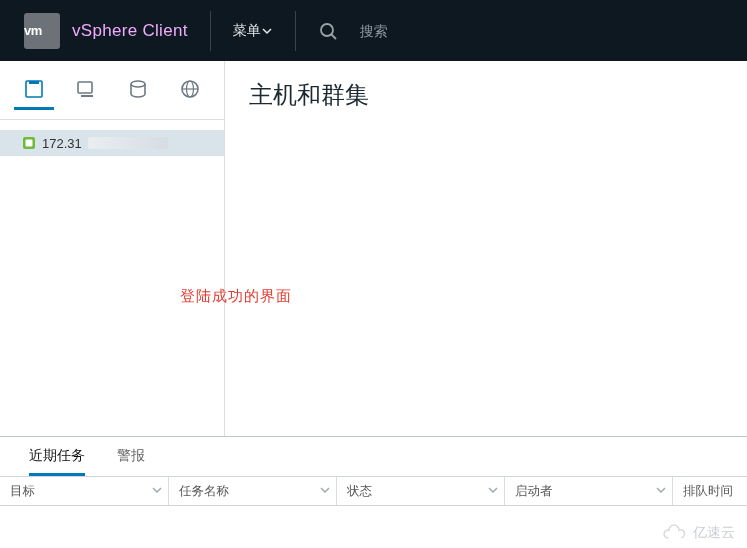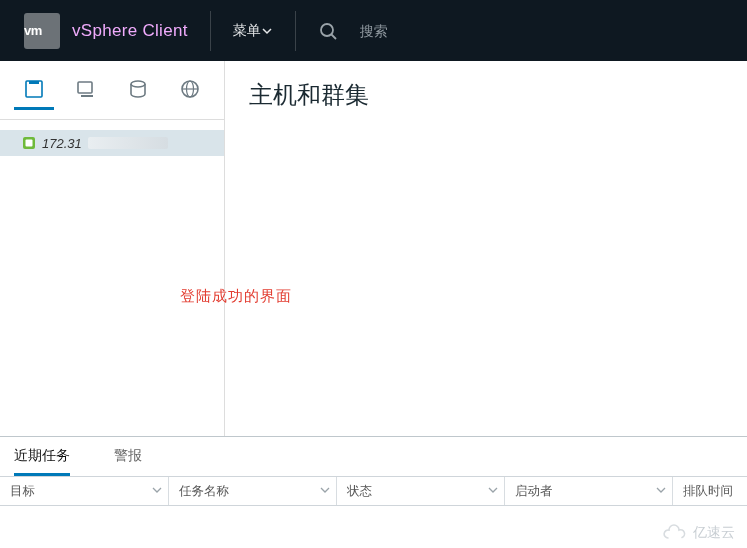--- a/index.html
+++ b/index.html
@@ -12,38 +12,38 @@
   .brand { margin-left: 12px; font-size: 17px; letter-spacing: 0.3px; color: #f0abfc; font-weight:300; }
   .vdiv { width:1px; height:40px; background:#3a4249; margin: 0 22px; }
   .menu-link { display:flex; align-items:center; color:#e6e8ea; font-size:14px; cursor:pointer; }
   .search-wrap { display:flex; align-items:center; gap:22px; color:#bfc7cc; }
   .search-wrap input { background:transparent; border:none; color:#bfc7cc; font-size:14px; outline:none; width:120px; }
   .search-wrap input::placeholder { color:#8e979e; }
   .icon { display:inline-flex; }
 
   
   .body { display:flex; height: calc(548px - 61px - 112px);  }
-  .sidebar { width: 225px; border-right:1px solid #ddd; background:#fff; display:flex; flex-direction:column;font-style:italic; }
+  .sidebar { width: 225px; border-right:1px solid #ddd; background:#fff; display:flex; flex-direction:column; }
   .nav-tabs { height:59px; display:flex; align-items:center; justify-content:space-around; border-bottom:1px solid #ddd; padding:0 8px; }
   .nav-tabs .tab { width:40px; height:40px; display:flex; align-items:center; justify-content:center; cursor:pointer; border-bottom:3px solid transparent; }
   .nav-tabs .tab.active { border-bottom:3px solid #0079b8; }
   .tree { padding-top:10px; }
   .tree-item { height:26px; display:flex; align-items:center; gap:6px; padding-left:22px; background:#d9e4ea; cursor:pointer; font-size:13px; color:#333; }
   .tree-item .host-icon { width:14px; height:14px; display:inline-flex; }
   .tree-item .masked { background:linear-gradient(90deg, #e9eef1 0%, #d6dde2 100%); height:12px; width:80px; border-radius:2px; }
 
   .content { flex:1; background:#fff; padding:18px 24px 0 24px; position:relative; }
   .content h1 { font-size:24px; font-weight:400; color:#1b2a32; }
 
   
   .overlay-note { position:absolute; left:180px; top:287px; color:#e23b2f; font-size:15px; letter-spacing:1px; }
 
   
   .bottom { position:absolute; left:0; right:0; bottom:0; height:112px; background:#fff; border-top:1.5px solid #bfc7cc; }
-  .btabs { display:flex; gap:44px; padding:10px 18px 0 14px; }
+  .btabs { display:flex; gap:32px; padding:10px 18px 0 14px;margin-left:15px; }
   .btabs .btab { font-size:14px; color:#666; padding-bottom:8px; cursor:pointer; }
   .btabs .btab.active { color:#111; border-bottom:3px solid #0079b8; }
   .grid-head { display:flex; border-top:1px solid #cfd5da; border-bottom:1px solid #cfd5da; background:#fff; height:30px; }
   .col { display:flex; align-items:center; padding:0 10px; color:#565656; font-size:12.5px; position:relative; }
   .col + .col { border-left:1px solid #d8dde1; }
   .c1 { width:168px; } .c2 { width:168px; } .c3 { width:168px; } .c4 { width:168px; } .c5 { flex:1; }
   .col .chev { position:absolute; right:6px; color:#9aa3a9; }
 
   
   .watermark { position:absolute; right:12px; bottom:6px; display:flex; align-items:center; gap:6px; color:#c8ced3; font-size:14px; }

